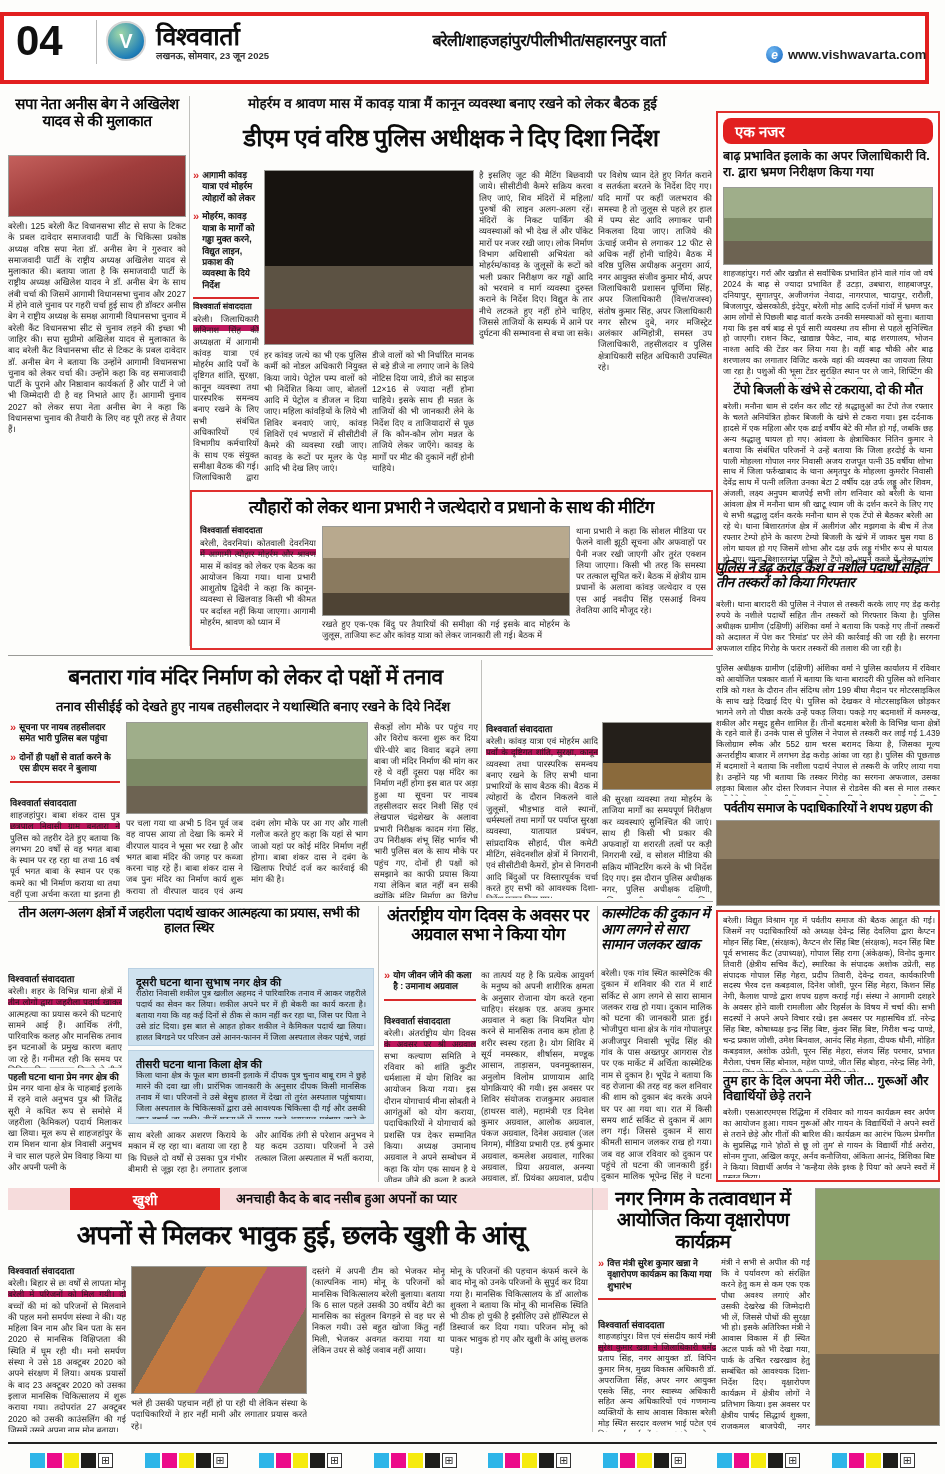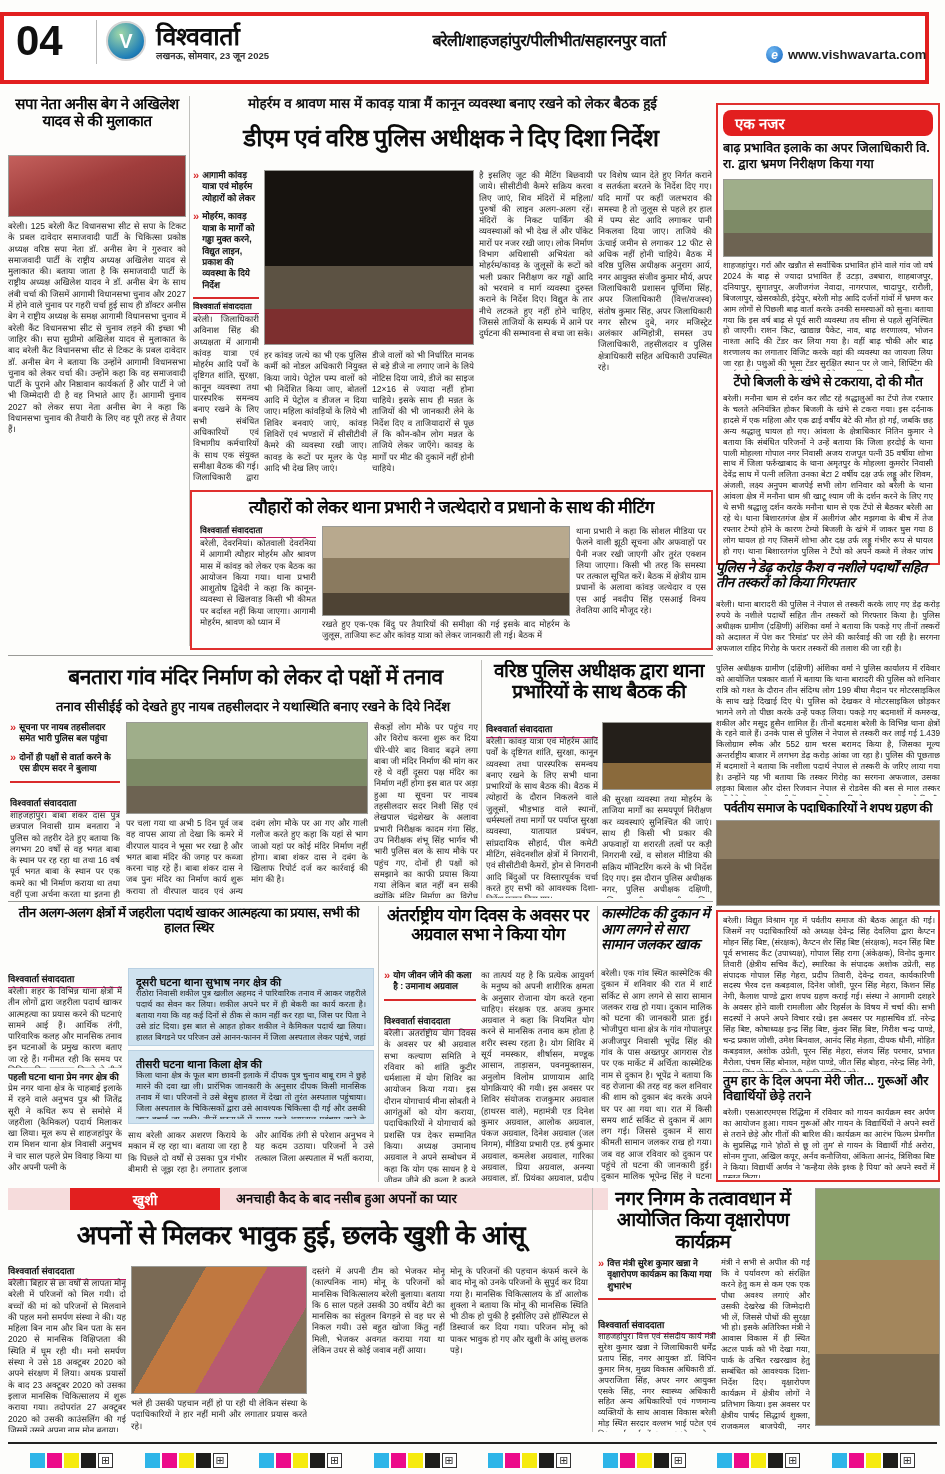--- a/index.html
+++ b/index.html
@@ -20,21 +20,21 @@
   .vdiv{width:1px;background:#bbb;}
   
   .hl{font-weight:800;color:#0c0c0c;letter-spacing:-.4px;line-height:1.12;text-align:center;overflow:hidden;}
   .hl-nowrap{display:flex;align-items:center;justify-content:center;white-space:nowrap;}
   .hl-left{text-align:left;font-style:italic;}
   .kicker{font-weight:700;text-align:center;overflow:hidden;}
   .subhead{font-weight:700;overflow:hidden;}
   
   .body{font-size:8.5px;line-height:1.33;text-align:justify;color:#1c1c1c;overflow:hidden;}
   .body-sm{font-size:8.2px;}
-  .byline{font-size:9px;font-weight:700;border-bottom:1px solid #be185d;padding-bottom:2px;overflow:hidden;white-space:nowrap;}
+  .byline{font-size:9px;font-weight:700;border-bottom:6px solid #be185d;padding-bottom:14px;overflow:hidden;white-space:nowrap;}
   .cols2{column-count:2;column-gap:8px;}
   
   .bullets{display:flex;flex-direction:column;gap:7px;border-bottom:2px solid #d92b2b;padding-bottom:6px;overflow:hidden;}
   .bullet-item{display:flex;gap:3px;font-size:8.8px;font-weight:700;line-height:1.3;}
   .bullet-arrow{color:#d92b2b;font-weight:800;font-size:11px;line-height:1;}
   
   .photo{border:1px solid #9a9a95;overflow:hidden;}
   .ph-red{background:linear-gradient(160deg,#c4605c 0%,#a03d3c 45%,#7e2e2e 100%);}
   .ph-stage{background:linear-gradient(#17130f 0 55%,#5c5243 55% 80%,#7d2f2f 80% 100%);}
   .ph-room{background:linear-gradient(#b8a98e 0 35%,#8a7a5f 35% 75%,#4e4334 75% 100%);}
@@ -126,21 +126,20 @@
       <span>दोनों ही पक्षों से वार्ता करने के एस डीएम सदर ने बुलाया</span>
     </div>
   </div>
   <div class="abs byline" style="left:10px;top:796px;width:110px;">विश्ववार्ता संवाददाता</div>
   <div class="abs body" style="left:10px;top:810px;width:110px;height:88px;">शाहजहांपुर। बाबा शंकर दास पुत्र छत्रपाल निवासी ग्राम बनतारा ने पुलिस को तहरीर देते हुए बताया कि लगभग 20 वर्षों से वह भगत बाबा के स्थान पर रह रहा था तथा 16 वर्ष पूर्व भगत बाबा के स्थान पर एक कमरे का भी निर्माण कराया था तथा वहीं पूजा अर्चना करता था इतना ही नहीं बाबा जी ने लगभग 7 वर्ष पूर्व भगत बाबा स्थान पर मंदिर की नींव भी भरवाई थी कुछ साल पहले वह पूजा अर्चना करने के लिए दूसरे स्थान</div>
   <div class="abs photo ph-out" style="left:126px;top:722px;width:242px;height:92px;"></div>
   <div class="abs body cols2" style="left:126px;top:818px;width:242px;height:80px;">पर चला गया था अभी 5 दिन पूर्व जब वह वापस आया तो देखा कि कमरे में वीरपाल यादव ने भूसा भर रखा है और भगत बाबा मंदिर की जगह पर कब्जा करना चाह रहे हैं। बाबा शंकर दास ने जब पुनः मंदिर का निर्माण कार्य शुरू कराया तो वीरपाल यादव एवं अन्य दबंग लोग मौके पर आ गए और गाली गलौज करते हुए कहा कि यहां से भाग जाओ यहां पर कोई मंदिर निर्माण नहीं होगा। बाबा शंकर दास ने दबंग के खिलाफ रिपोर्ट दर्ज कर कार्रवाई की मांग की है।</div>
   <div class="abs body" style="left:374px;top:722px;width:104px;height:176px;">सैकड़ों लोग मौके पर पहुंच गए और विरोध करना शुरू कर दिया धीरे-धीरे बाद विवाद बढ़ने लगा बाबा जी मंदिर निर्माण की मांग कर रहे थे वहीं दूसरा पक्ष मंदिर का निर्माण नहीं होगा इस बात पर अड़ा हुआ था सूचना पर नायब तहसीलदार सदर निशी सिंह एवं लेखपाल चंद्रशेखर के अलावा प्रभारी निरीक्षक कादम गंगा सिंह, उप निरीक्षक शंभू सिंह भार्गव भी भारी पुलिस बल के साथ मौके पर पहुंच गए, दोनों ही पक्षों को समझाने का काफी प्रयास किया गया लेकिन बात नहीं बन सकी क्योंकि मंदिर निर्माण का विरोध प्रधान पक्ष के लोग कर रहे थे।</div>
 
   <div class="abs rule-v" style="left:481px;top:660px;height:238px;"></div>
-  <div class="abs hl" style="left:486px;top:660px;width:226px;height:56px;font-size:19px;">वरिष्ठ पुलिस अधीक्षक द्वारा थाना प्रभारियों के साथ बैठक की</div>
   <div class="abs byline" style="left:486px;top:722px;width:112px;">विश्ववार्ता संवाददाता</div>
   <div class="abs body" style="left:486px;top:736px;width:112px;height:162px;">बरेली। कांवड़ यात्रा एवं मोहर्रम आदि पर्वों के दृष्टिगत शांति, सुरक्षा, कानून व्यवस्था तथा पारस्परिक समन्वय बनाए रखने के लिए सभी थाना प्रभारियों के साथ बैठक की। बैठक में त्योहारों के दौरान निकलने वाले जुलूसों, भीड़भाड़ वाले स्थानों, धर्मस्थलों तथा मार्गों पर पर्याप्त सुरक्षा व्यवस्था, यातायात प्रबंधन, सांप्रदायिक सौहार्द, पील कमेटी मीटिंग, संवेदनशील क्षेत्रों में निगरानी, एवं सीसीटीवी कैमरों, ड्रोन से निगरानी आदि बिंदुओं पर विस्तारपूर्वक चर्चा करते हुए सभी को आवश्यक दिशा-निर्देश प्रदान किए गए।</div>
   <div class="abs photo ph-podium" style="left:602px;top:722px;width:110px;height:68px;"></div>
   <div class="abs body" style="left:602px;top:794px;width:110px;height:104px;">की सुरक्षा व्यवस्था तथा मोहर्रम के ताजिया मार्गों का समयपूर्ण निरीक्षण कर व्यवस्थाएं सुनिश्चित की जाएं। साथ ही किसी भी प्रकार की अफवाहों या शरारती तत्वों पर कड़ी निगरानी रखें, व सोशल मीडिया की सक्रिय मॉनिटरिंग करने के भी निर्देश दिए गए। इस दौरान पुलिस अधीक्षक नगर, पुलिस अधीक्षक दक्षिणी, पुलिस अधीक्षक उत्तरी, पुलिस अधीक्षक यातायात, पुलिस अधिकारी उपस्थित रहे।</div>
 
   <div class="abs rule-h" style="left:8px;top:901px;width:705px;"></div>
 
   <div class="abs hl" style="left:5px;top:906px;width:368px;height:62px;font-size:13px;">तीन अलग-अलग क्षेत्रों में जहरीला पदार्थ खाकर आत्महत्या का प्रयास, सभी की हालत स्थिर</div>
   <div class="abs byline" style="left:8px;top:972px;width:114px;">विश्ववार्ता संवाददाता</div>
   <div class="abs body" style="left:8px;top:986px;width:114px;height:82px;">बरेली। शहर के विभिन्न थाना क्षेत्रों में तीन लोगों द्वारा जहरीला पदार्थ खाकर आत्महत्या का प्रयास करने की घटनाएं सामने आई हैं। आर्थिक तंगी, पारिवारिक कलह और मानसिक तनाव इन घटनाओं के प्रमुख कारण बताए जा रहे हैं। गनीमत रही कि समय पर चिकित्सकीय सहायता मिलने से तीनों की जान बच गई है। फिलहाल तीनों का जिला अस्पताल में उपचार जारी है और उनकी हालत स्थिर बताई जा रही है।</div>
@@ -165,21 +164,21 @@
     </div>
   </div>
   <div class="abs byline" style="left:384px;top:1014px;width:92px;">विश्ववार्ता संवाददाता</div>
   <div class="abs body" style="left:384px;top:1028px;width:92px;height:154px;">बरेली। अंतर्राष्ट्रीय योग दिवस के अवसर पर श्री अग्रवाल सभा कल्याण समिति ने रविवार को शांति कुटीर धर्मशाला में योग शिविर का आयोजन किया गया। इस दौरान योगाचार्य मीना सोबती ने आगंतुओं को योग कराया, पदाधिकारियों ने योगाचार्य को प्रशस्ति पत्र देकर सम्मानित किया। अध्यक्ष उमानाथ अग्रवाल ने अपने सम्बोधन में कहा कि योग एक साधन है ये जीवन जीने की कला है कहते हैं कि भगवान शिव से इसकी उत्पत्ति हुई है या यू कहें कि जब से प्रकृति है तब से ही योग है। मात्र 21 दिन योग करने मात्र से शरीर की बीमारी समाप्त होने लगती है</div>
   <div class="abs body" style="left:481px;top:970px;width:113px;height:212px;">का तात्पर्य यह है कि प्रत्येक आयुवर्ग के मनुष्य को अपनी शारीरिक क्षमता के अनुसार रोजाना योग करते रहना चाहिए। संरक्षक एड. अजय कुमार अग्रवाल ने कहा कि नियमित योग करने से मानसिक तनाव कम होता है शरीर स्वस्थ रहता है। योग शिविर में सूर्य नमस्कार, शीर्षासन, मण्डूक आसान, ताड़ासन, पवनमुक्तासन, अनुलोम विलोम प्राणायाम आदि योगक्रियाएं की गयी। इस अवसर पर शिविर संयोजक राजकुमार अग्रवाल (हाथरस वाले), महामंत्री एड दिनेश कुमार अग्रवाल, आलोक अग्रवाल, पंकज अग्रवाल, दिनेश अग्रवाल (जल निगम), मीडिया प्रभारी एड. हर्ष कुमार अग्रवाल, कमलेश अग्रवाल, गारिका अग्रवाल, प्रिया अग्रवाल, अनन्या अग्रवाल, डॉ. प्रियंका अग्रवाल, प्रदीप अग्रवाल (आयकर) समेत काफी संख्या में आरंधु मौजूद रहे।</div>
 
   <div class="abs rule-v" style="left:597px;top:906px;height:276px;"></div>
   <div class="abs hl hl-left" style="left:601px;top:906px;width:111px;height:58px;font-size:14px;">कास्मेटिक की दुकान में आग लगने से सारा सामान जलकर खाक</div>
   <div class="abs body" style="left:601px;top:968px;width:111px;height:214px;">बरेली। एक गांव स्थित कास्मेटिक की दुकान में शनिवार की रात में शार्ट सर्किट से आग लगने से सारा सामान जलकर राख हो गया। दुकान मालिक को घटना की जानकारी प्रातः हुई। भोजीपुरा थाना क्षेत्र के गांव गोपालपुर अजीजपुर निवासी भूपेंद्र सिंह की गांव के पास अख्तपुर आगरास रोड पर एक मार्केट में अर्चिता कास्मेटिक नाम से दुकान है। भूपेंद्र ने बताया कि वह रोजाना की तरह वह कल शनिवार की शाम को दुकान बंद करके अपने घर पर आ गया था। रात में किसी समय शार्ट सर्किट से दुकान में आग लग गई। जिससे दुकान में सारा कीमती सामान जलकर राख हो गया। जब वह आज रविवार को दुकान पर पहुंचे तो घटना की जानकारी हुई। दुकान मालिक भूपेन्द्र सिंह ने घटना की तहरीर भोजीपुरा पुलिस को दी है। पुलिस ने घटनास्थल पर पहुंचकर जांच की।</div>
 
-  <div class="abs redbox" style="left:716px;top:103px;width:224px;height:462px;">
+  <div class="abs redbox" style="left:716px;top:111px;width:224px;height:462px;">
     <div class="abs eknajar-tab" style="left:5px;top:5px;width:210px;height:26px;">एक नजर</div>
     <div class="abs subhead" style="left:5px;top:36px;width:210px;height:34px;font-size:12.5px;line-height:1.25;">बाढ़ प्रभावित इलाके का अपर जिलाधिकारी वि. रा. द्वारा भ्रमण निरीक्षण किया गया</div>
     <div class="abs photo ph-out" style="left:5px;top:74px;width:210px;height:78px;"></div>
     <div class="abs body body-sm" style="left:5px;top:156px;width:210px;height:110px;">शाहजहांपुर। गर्रा और खन्नौत से सर्वाधिक प्रभावित होने वाले गांव जो वर्ष 2024 के बाढ़ से ज्यादा प्रभावित हैं उटड़ा, उबधारा, शाहबाजपुर, दनियापुर, सुगातपुर, अजीजगंज नेवादा, नागरपाल, चादापुर, रारौली, बिजलापुर, खेसरकोठी, इंदेपुर, बरेली मोड़ आदि दर्जनों गांवों में भ्रमण कर आम लोगों से पिछली बाढ़ वार्ता करके उनकी समस्याओं को सुना। बताया गया कि इस वर्ष बाढ़ से पूर्व सारी व्यवस्था तय सीमा से पहले सुनिश्चित हो जाएगी। राशन किट, खाद्यान्न पैकेट, नाव, बाढ़ शरणालय, भोजन नाश्ता आदि की टेंडर कर लिया गया है। वहीं बाढ़ चौकी और बाढ़ शरणालय का लगातार विजिट करके वहां की व्यवस्था का जायजा लिया जा रहा है। पशुओं की भूसा टेंडर सुरक्षित स्थान पर ले जाने, शिफ्टिंग की कार्यवाही की जा रही, मेडिकल, इरीगेशन, पुलिस, फायर, नगर निगम, परिवहन आदि विभाग से बाढ़ की कार्ययोजना तैयार कर ली गई है।</div>
     <div class="abs hl hl-nowrap" style="left:5px;top:268px;width:210px;height:18px;font-size:13px;">टेंपो बिजली के खंभे से टकराया, दो की मौत</div>
     <div class="abs body body-sm" style="left:5px;top:289px;width:210px;height:166px;">बरेली। मनौना धाम से दर्शन कर लौट रहे श्रद्धालुओं का टेंपो तेज रफ्तार के चलते अनियंत्रित होकर बिजली के खंभे से टकरा गया। इस दर्दनाक हादसे में एक महिला और एक ढाई वर्षीय बेटे की मौत हो गई, जबकि छह अन्य श्रद्धालु घायल हो गए। आंवला के क्षेत्राधिकार नितिन कुमार ने बताया कि संबंधित परिजनों ने उन्हें बताया कि जिला हरदोई के थाना पाली मोहल्ला गोपाल नगर निवासी अजय राजपूत पत्नी 35 वर्षीया शोभा साथ में जिला फर्रुखाबाद के थाना अमृतपुर के मोहल्ला कुमरोर निवासी देवेंद्र साथ में पत्नी ललिता उनका बेटा 2 वर्षीय दक्ष उर्फ लड्डू और शिवम, अंजली, लक्ष्य अनुपम बाजपेई सभी लोग शनिवार को बरेली के थाना आंवला क्षेत्र में मनौना धाम श्री खाटू श्याम जी के दर्शन करने के लिए गए थे सभी श्रद्धालु दर्शन करके मनौना धाम से एक टेंपो से बैठकर बरेली आ रहे थे। थाना बिशारतगंज क्षेत्र में अलीगंज और मझगवा के बीच में तेज रफ्तार टेम्पो होने के कारण टेम्पो बिजली के खंभे में जाकर घुस गया 8 लोग घायल हो गए जिसमें शोभा और दक्ष उर्फ लड्डू गंभीर रूप से घायल हो गए। थाना बिशारतगंज पुलिस ने टैंपो को अपने कब्जे में लेकर जांच शुरू कर दी है।</div>
   </div>
 
   <div class="abs hl hl-left" style="left:716px;top:560px;width:224px;height:36px;font-size:13.5px;">पुलिस ने डेढ़ करोड़ कैश व नशीले पदार्थों सहित तीन तस्करों को किया गिरफ्तार</div>
   <div class="abs body body-sm" style="left:716px;top:600px;width:224px;height:62px;">बरेली। थाना बारादरी की पुलिस ने नेपाल से तस्करी करके लाए गए डेढ़ करोड़ रुपये के नशीले पदार्थों सहित तीन तस्करों को गिरफ्तार किया है। पुलिस अधीक्षक ग्रामीण (दक्षिणी) अंशिका वर्मा ने बताया कि पकड़े गए तीनों तस्करों को अदालत में पेश कर 'रिमांड' पर लेने की कार्रवाई की जा रही है। सरगना अफजाल राहिद गिरोह के फरार तस्करों की तलाश की जा रही है।</div>

